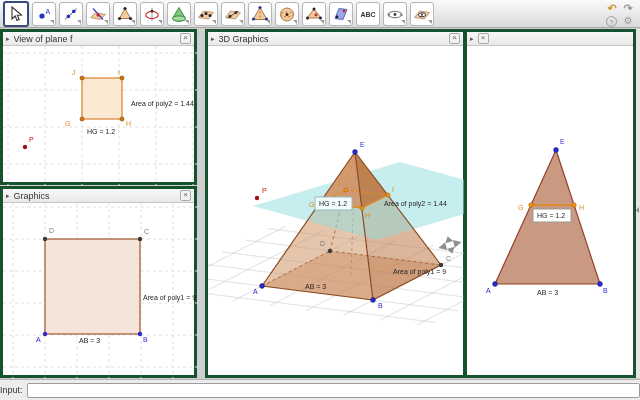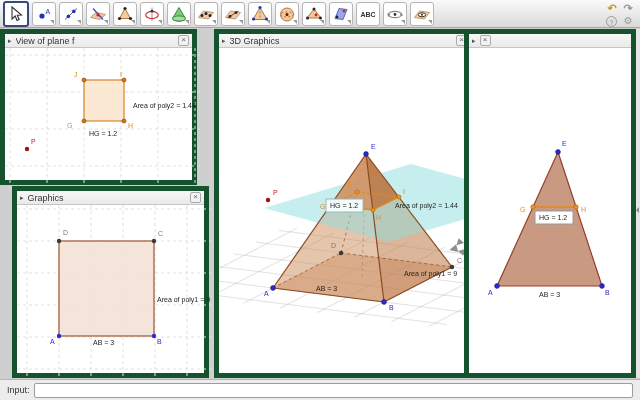--- a/index.html
+++ b/index.html
@@ -16,33 +16,33 @@
         border-left:4px solid transparent;border-top:4px solid #9a9a9a;}
   .ticon{width:18px;height:18px;display:block;}
   .tb-right{position:absolute;right:3px;top:2px;width:32px;height:24px;}
   .tb-right span{position:absolute;width:14px;height:12px;text-align:center;line-height:12px;}
   .undo{left:0;top:0;color:#c9992e;font-size:11px;font-weight:bold;}
   .redo{left:16px;top:0;color:#9b9b9b;font-size:11px;font-weight:bold;}
   .help{left:1px;top:14px;width:9px !important;height:9px !important;border:1px solid #9b9b9b;border-radius:50%;
         color:#8a8a8a;font-size:7px;line-height:9px;}
   .gear{left:16px;top:13px;color:#9b9b9b;font-size:10px;}
   
-  .panel{position:absolute;background:#fff;border:5px solid #14532d;box-sizing:border-box;}
+  .panel{position:absolute;background:#fff;border:3px solid #14532d;box-sizing:border-box;}
   .phead{height:13px;background:linear-gradient(#f7f7f7,#e9e9e9);border-bottom:1px solid #c6c6c6;
          display:flex;align-items:center;padding:0 3px;}
   .tri{color:#555;font-size:7px;margin-right:4px;}
   .ptitle{font-size:9px;color:#333;flex:1;white-space:nowrap;overflow:hidden;}
   .pclose{width:9px;height:9px;border:1px solid #aaa;background:#f2f2f2;color:#666;font-size:8px;
           line-height:8px;text-align:center;border-radius:2px;}
   .panel svg{display:block;}
   svg text{font-family:"Liberation Sans",sans-serif;font-size:7px;}
   .lblB{fill:#2a2ad0;} .lblO{fill:#e08a1e;} .lblG{fill:#787878;} .lblR{fill:#cc1111;} .meas{fill:#222;}
   
   .inputbar{position:absolute;left:0;top:379px;width:640px;height:21px;background:#ececec;
-            border-top:1px solid #b5b5b5;display:flex;align-items:center;padding:0 7px;box-sizing:border-box;}
+            border-top:1px solid #b5b5b5;display:flex;align-items:center;padding:0 0;box-sizing:border-box;}
   .inlabel{font-size:9px;color:#333;margin-right:4px;}
   .infield{flex:1;height:13px;border:1px solid #9c9c9c;border-radius:2px;background:#fff;
            font-size:9px;padding:0 3px;outline:none;}
   
   .rstrip{position:absolute;left:636px;top:29px;width:4px;height:349px;background:#e6e6e6;}
   .rstrip::before{content:"";position:absolute;left:0;top:178px;width:0;height:0;
      border-top:3px solid transparent;border-bottom:3px solid transparent;border-right:3px solid #8a8a8a;}
 </style>
 </head>
 <body>
@@ -202,21 +202,21 @@
       <text x="115" y="29" class="lblO">I</text>
       <text x="62" y="80" class="lblO">G</text>
       <text x="123" y="80" class="lblO">H</text>
       <text x="84" y="88" class="meas">HG = 1.2</text>
       <text x="128" y="60" class="meas">Area of poly2 = 1.44</text>
       <circle cx="22" cy="101" r="2.2" fill="#a01010"></circle>
       <text x="26" y="96" class="lblR">P</text>
     </svg>
   </div>
 
-  <div class="panel" style="left:12px;top:186px;width:197px;height:192px;">
+  <div class="panel" style="left:0;top:186px;width:197px;height:192px;">
     <div class="phead">
       <span class="tri">▸</span>
       <span class="ptitle">Graphics</span>
       <span class="pclose">×</span>
     </div>
     <svg width="195" height="177" viewBox="0 0 195 177">
       <g stroke="#e0e0e0" stroke-dasharray="3 3">
         <line x1="10" y1="0" x2="10" y2="177"></line>
           <line x1="42" y1="0" x2="42" y2="177"></line>
         <line x1="74" y1="0" x2="74" y2="177"></line>
@@ -237,21 +237,21 @@
       <circle cx="137" cy="131" r="2.2" fill="#2a2ad0"></circle>
       <text x="46" y="30" class="lblG">D</text>
       <text x="141" y="31" class="lblG">C</text>
       <text x="33" y="139" class="lblB">A</text>
       <text x="140" y="139" class="lblB">B</text>
       <text x="76" y="140" class="meas">AB = 3</text>
       <text x="140" y="97" class="meas">Area of poly1 = 9</text>
     </svg>
   </div>
 
-  <div class="panel" style="left:214px;top:29px;width:261px;height:349px;">
+  <div class="panel" style="left:205px;top:29px;width:261px;height:349px;">
     <div class="phead">
       <span class="tri">▸</span>
       <span class="ptitle">3D Graphics</span>
       <span class="pclose">×</span>
     </div>
     <svg width="261" height="334" viewBox="0 0 261 334">
 
       <g transform="matrix(37,4.67,22.7,-11.7,54,240)" stroke="#bfbfbf" fill="none">
         <line x1="-2" y1="-1.3" x2="-2" y2="4.3" vector-effect="non-scaling-stroke" stroke-dasharray="0.07 0.07"></line>
         <line x1="-1" y1="-1.3" x2="-1" y2="4.3" vector-effect="non-scaling-stroke" stroke-dasharray="0.07 0.07"></line>

